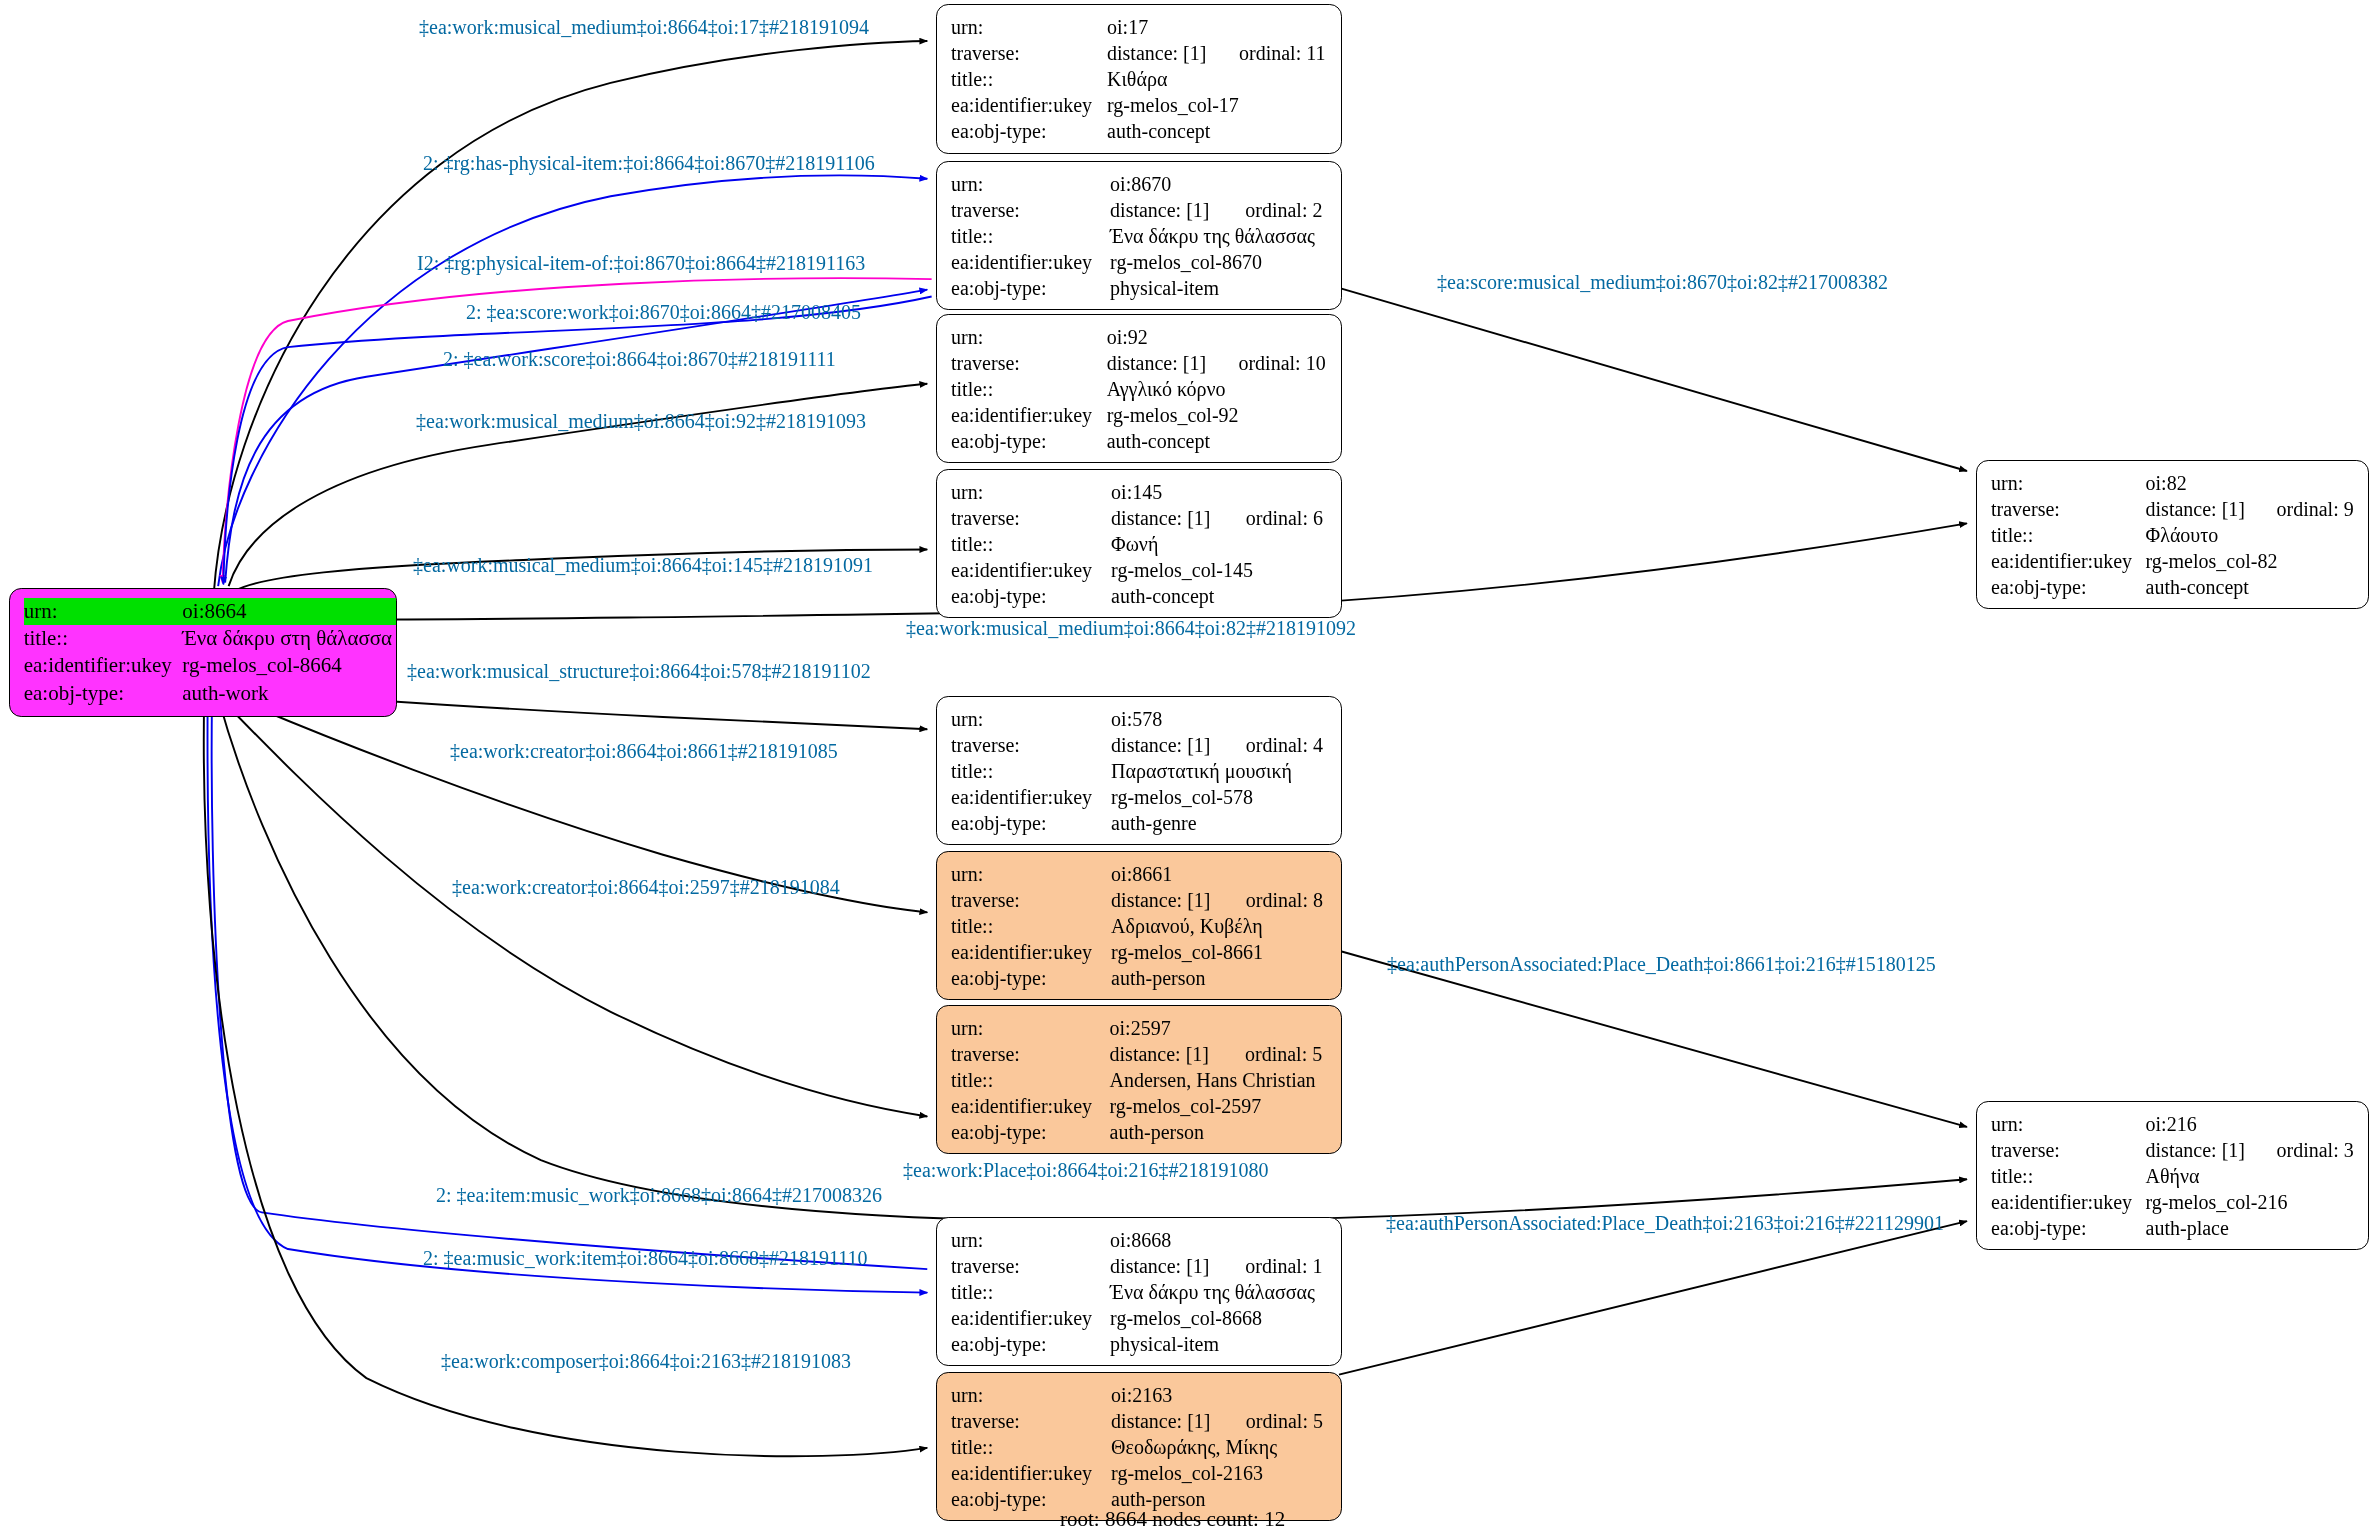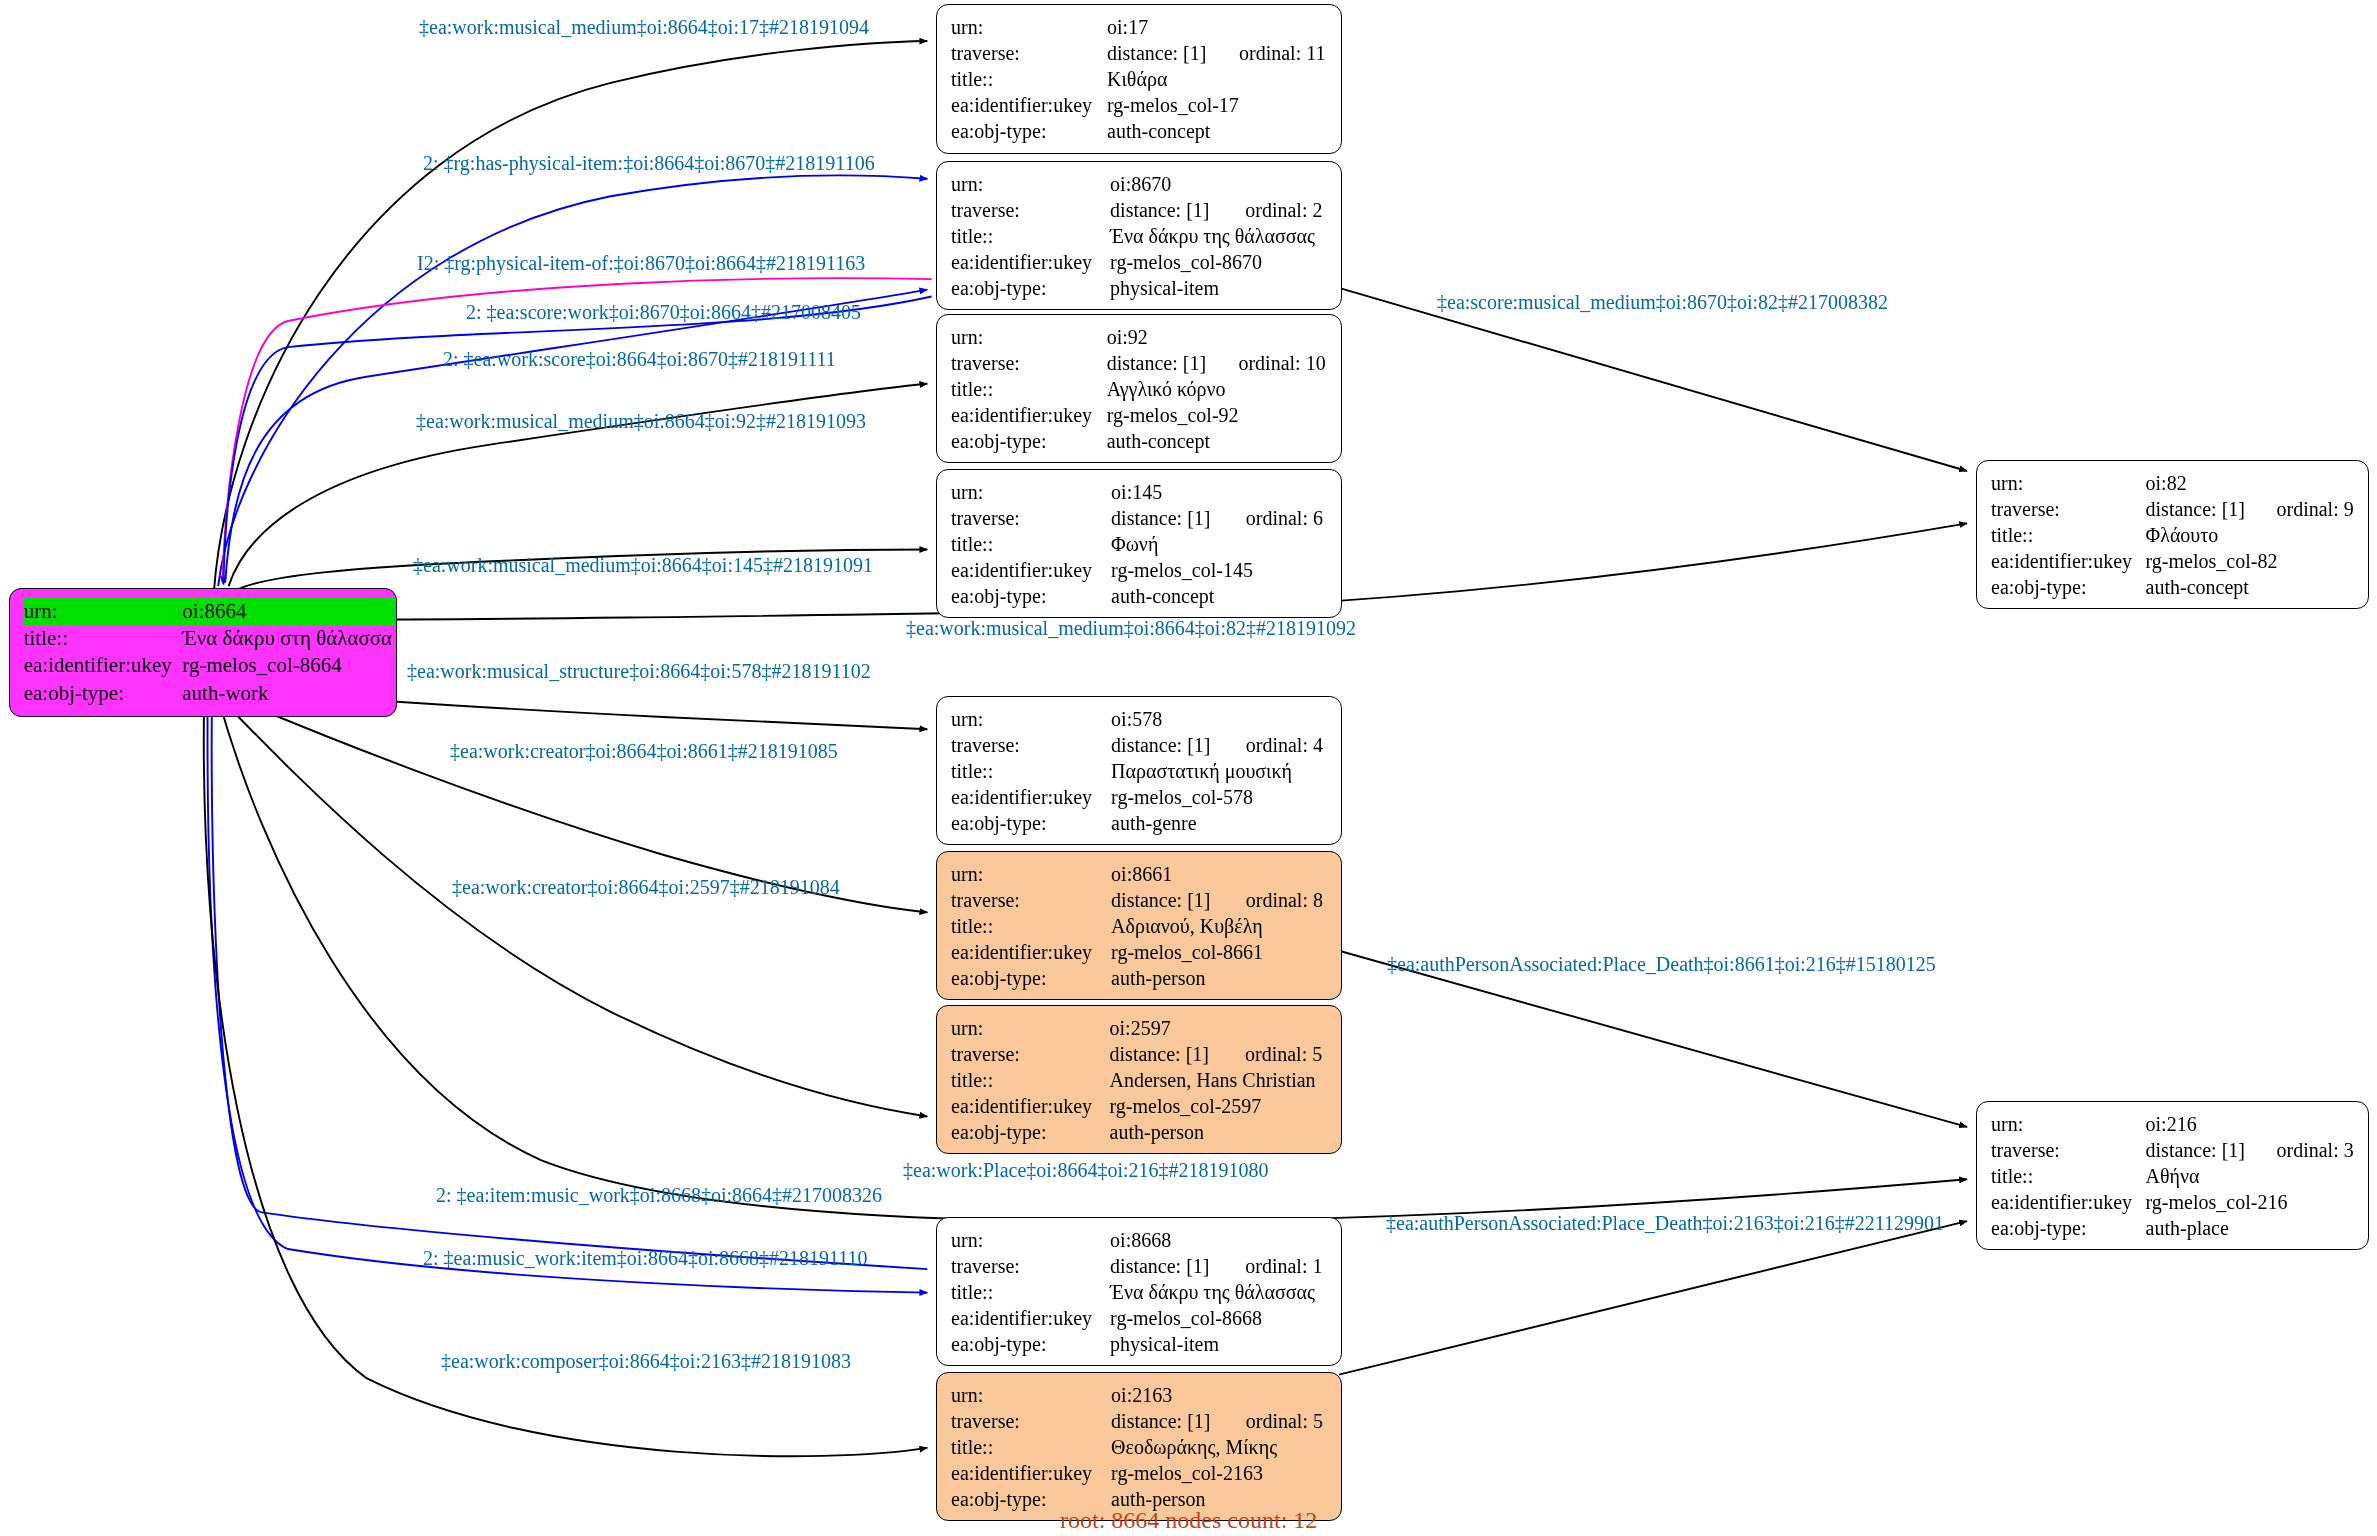--- a/index.html
+++ b/index.html
@@ -41,22 +41,22 @@
     font-size:20px;
     color:#0369a1;
     white-space:nowrap;
     line-height:1;
   }
 
   
   .caption{
     position:absolute;
     font-family:"Liberation Serif", serif;
-    font-size:24px;
-    color:#c2410c;
+    font-size:21px;
+    color:#000000;
     white-space:nowrap;
   }
 
   svg.edges{position:absolute;left:0;top:0;width:2377px;height:1536px;pointer-events:none;}
 </style>
 </head>
 <body>
 
 <div id="canvas">
 
@@ -454,21 +454,21 @@
       </table>
   </div>
 
   <div class="elabel" style="left:419px;  top:17.4px;">‡ea:work:musical_medium‡oi:8664‡oi:17‡#218191094</div>
   <div class="elabel" style="left:423px;  top:153px;">2: ‡rg:has-physical-item:‡oi:8664‡oi:8670‡#218191106</div>
   <div class="elabel" style="left:417px;  top:253px;">I2: ‡rg:physical-item-of:‡oi:8670‡oi:8664‡#218191163</div>
   <div class="elabel" style="left:466px;  top:302px;">2: ‡ea:score:work‡oi:8670‡oi:8664‡#217008405</div>
   <div class="elabel" style="left:443px;  top:349px;">2: ‡ea:work:score‡oi:8664‡oi:8670‡#218191111</div>
   <div class="elabel" style="left:416px;  top:411px;">‡ea:work:musical_medium‡oi:8664‡oi:92‡#218191093</div>
   <div class="elabel" style="left:413px;  top:555px;">‡ea:work:musical_medium‡oi:8664‡oi:145‡#218191091</div>
-  <div class="elabel" style="left:1437px; top:292px;">‡ea:score:musical_medium‡oi:8670‡oi:82‡#217008382</div>
+  <div class="elabel" style="left:1437px; top:272px;">‡ea:score:musical_medium‡oi:8670‡oi:82‡#217008382</div>
   <div class="elabel" style="left:906px; top:618px;">‡ea:work:musical_medium‡oi:8664‡oi:82‡#218191092</div>
   <div class="elabel" style="left:407px;  top:661px;">‡ea:work:musical_structure‡oi:8664‡oi:578‡#218191102</div>
   <div class="elabel" style="left:450px;  top:741px;">‡ea:work:creator‡oi:8664‡oi:8661‡#218191085</div>
   <div class="elabel" style="left:452px;  top:877px;">‡ea:work:creator‡oi:8664‡oi:2597‡#218191084</div>
   <div class="elabel" style="left:1387px; top:954px;">‡ea:authPersonAssociated:Place_Death‡oi:8661‡oi:216‡#15180125</div>
   <div class="elabel" style="left:903px; top:1160px;">‡ea:work:Place‡oi:8664‡oi:216‡#218191080</div>
   <div class="elabel" style="left:423px;  top:1185px;margin-left:13px;">2: ‡ea:item:music_work‡oi:8668‡oi:8664‡#217008326</div>
   <div class="elabel" style="left:423px;  top:1248px;">2: ‡ea:music_work:item‡oi:8664‡oi:8668‡#218191110</div>
   <div class="elabel" style="left:1386px; top:1213px;">‡ea:authPersonAssociated:Place_Death‡oi:2163‡oi:216‡#221129901</div>
   <div class="elabel" style="left:441px;  top:1351px;">‡ea:work:composer‡oi:8664‡oi:2163‡#218191083</div>

